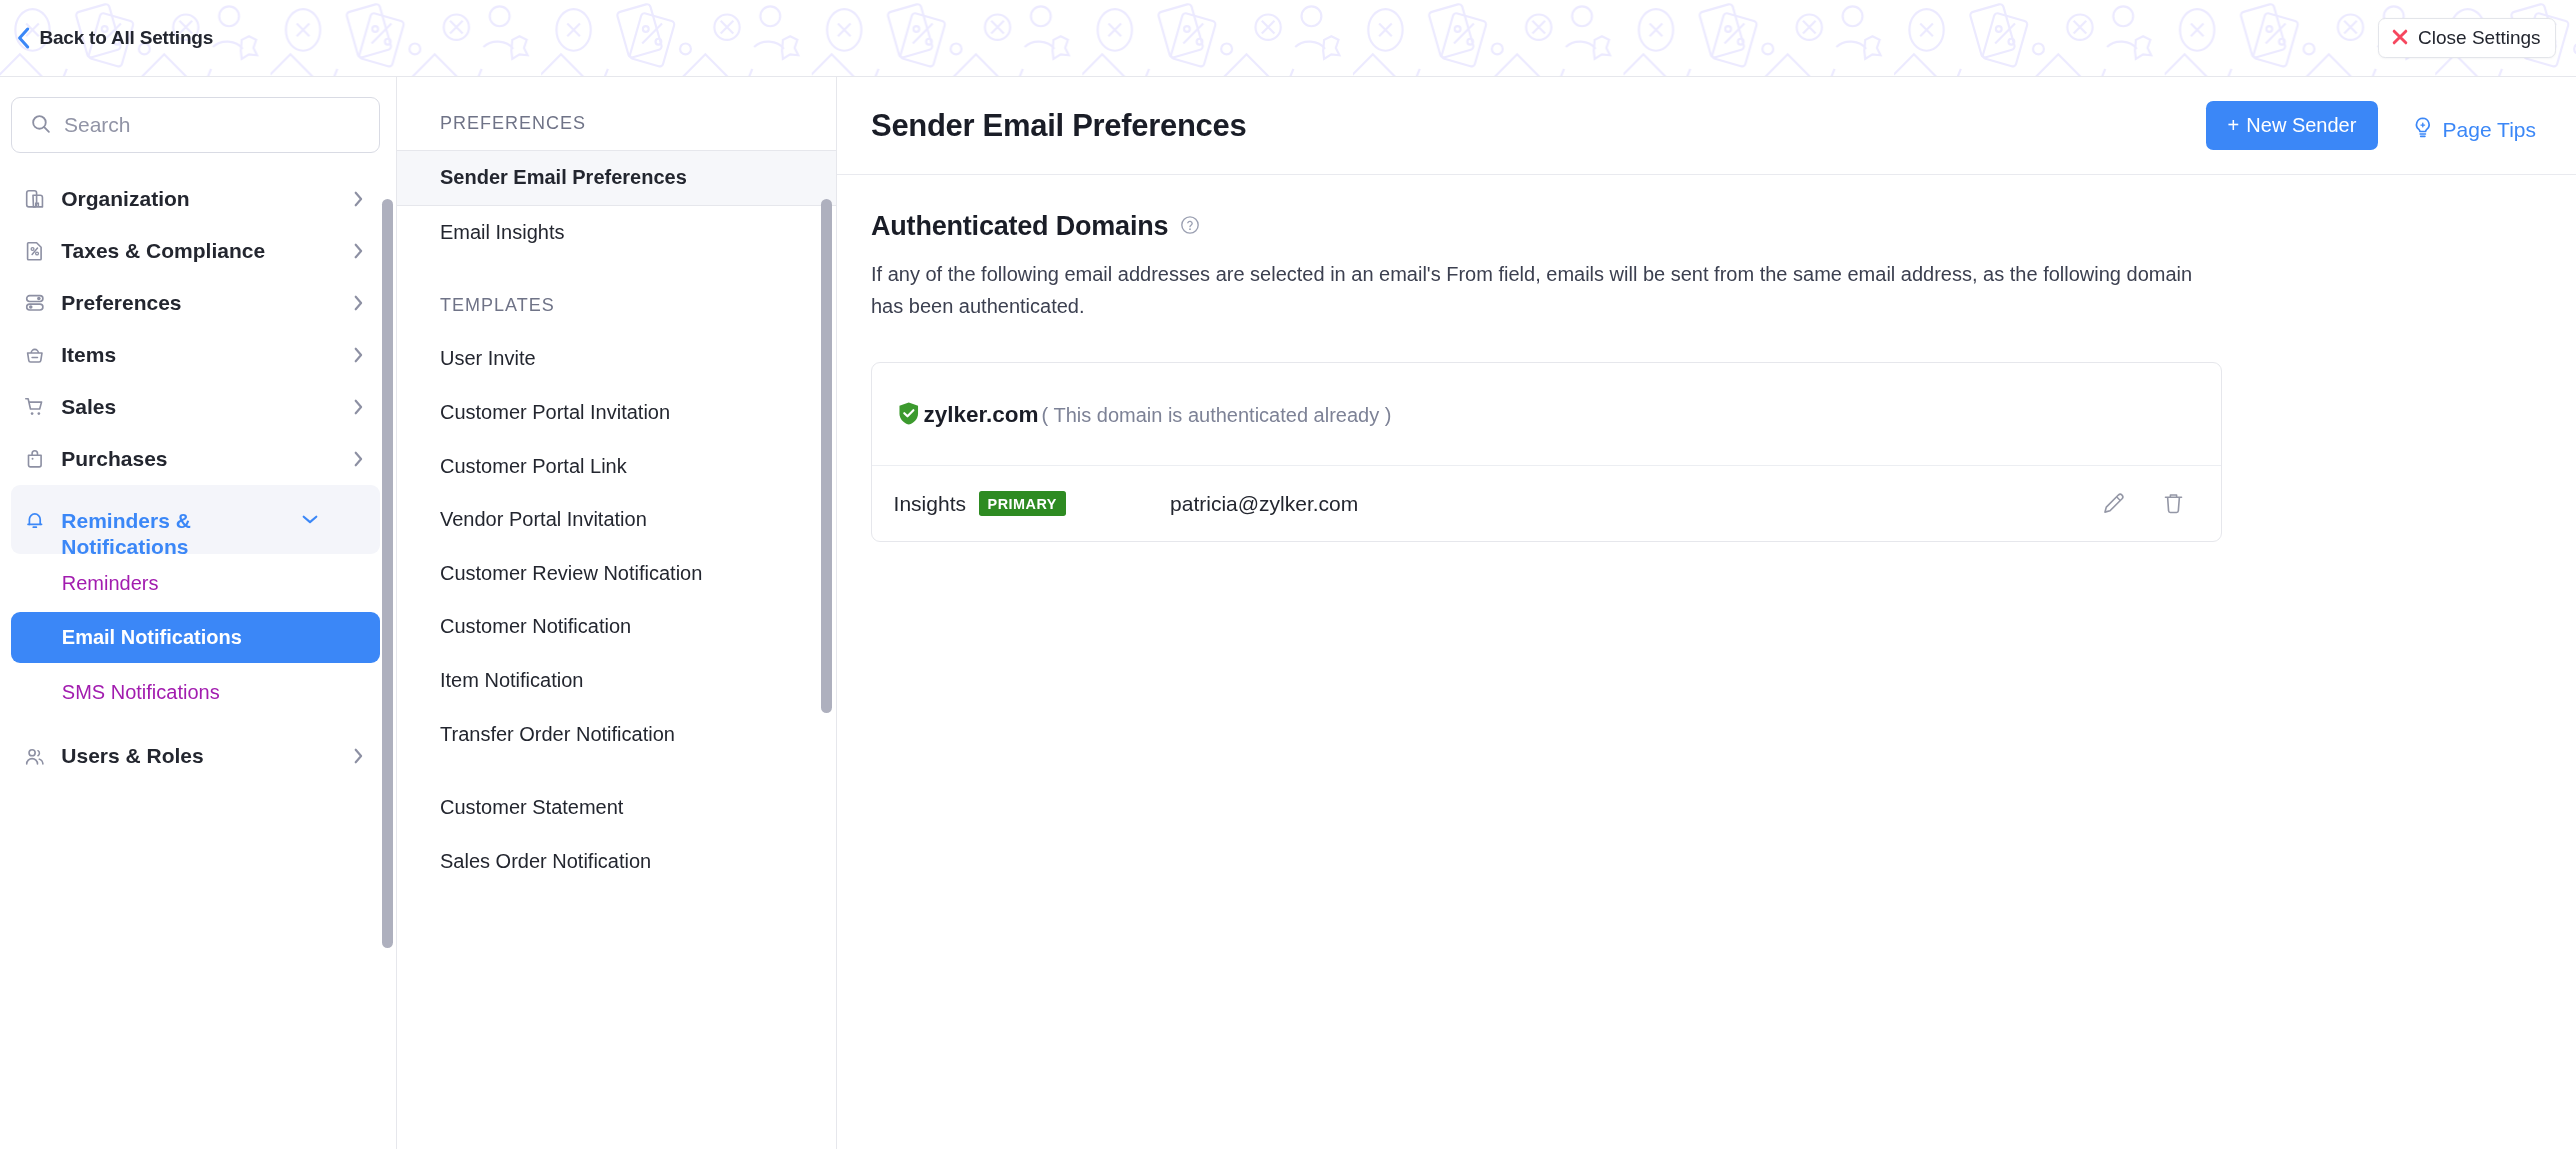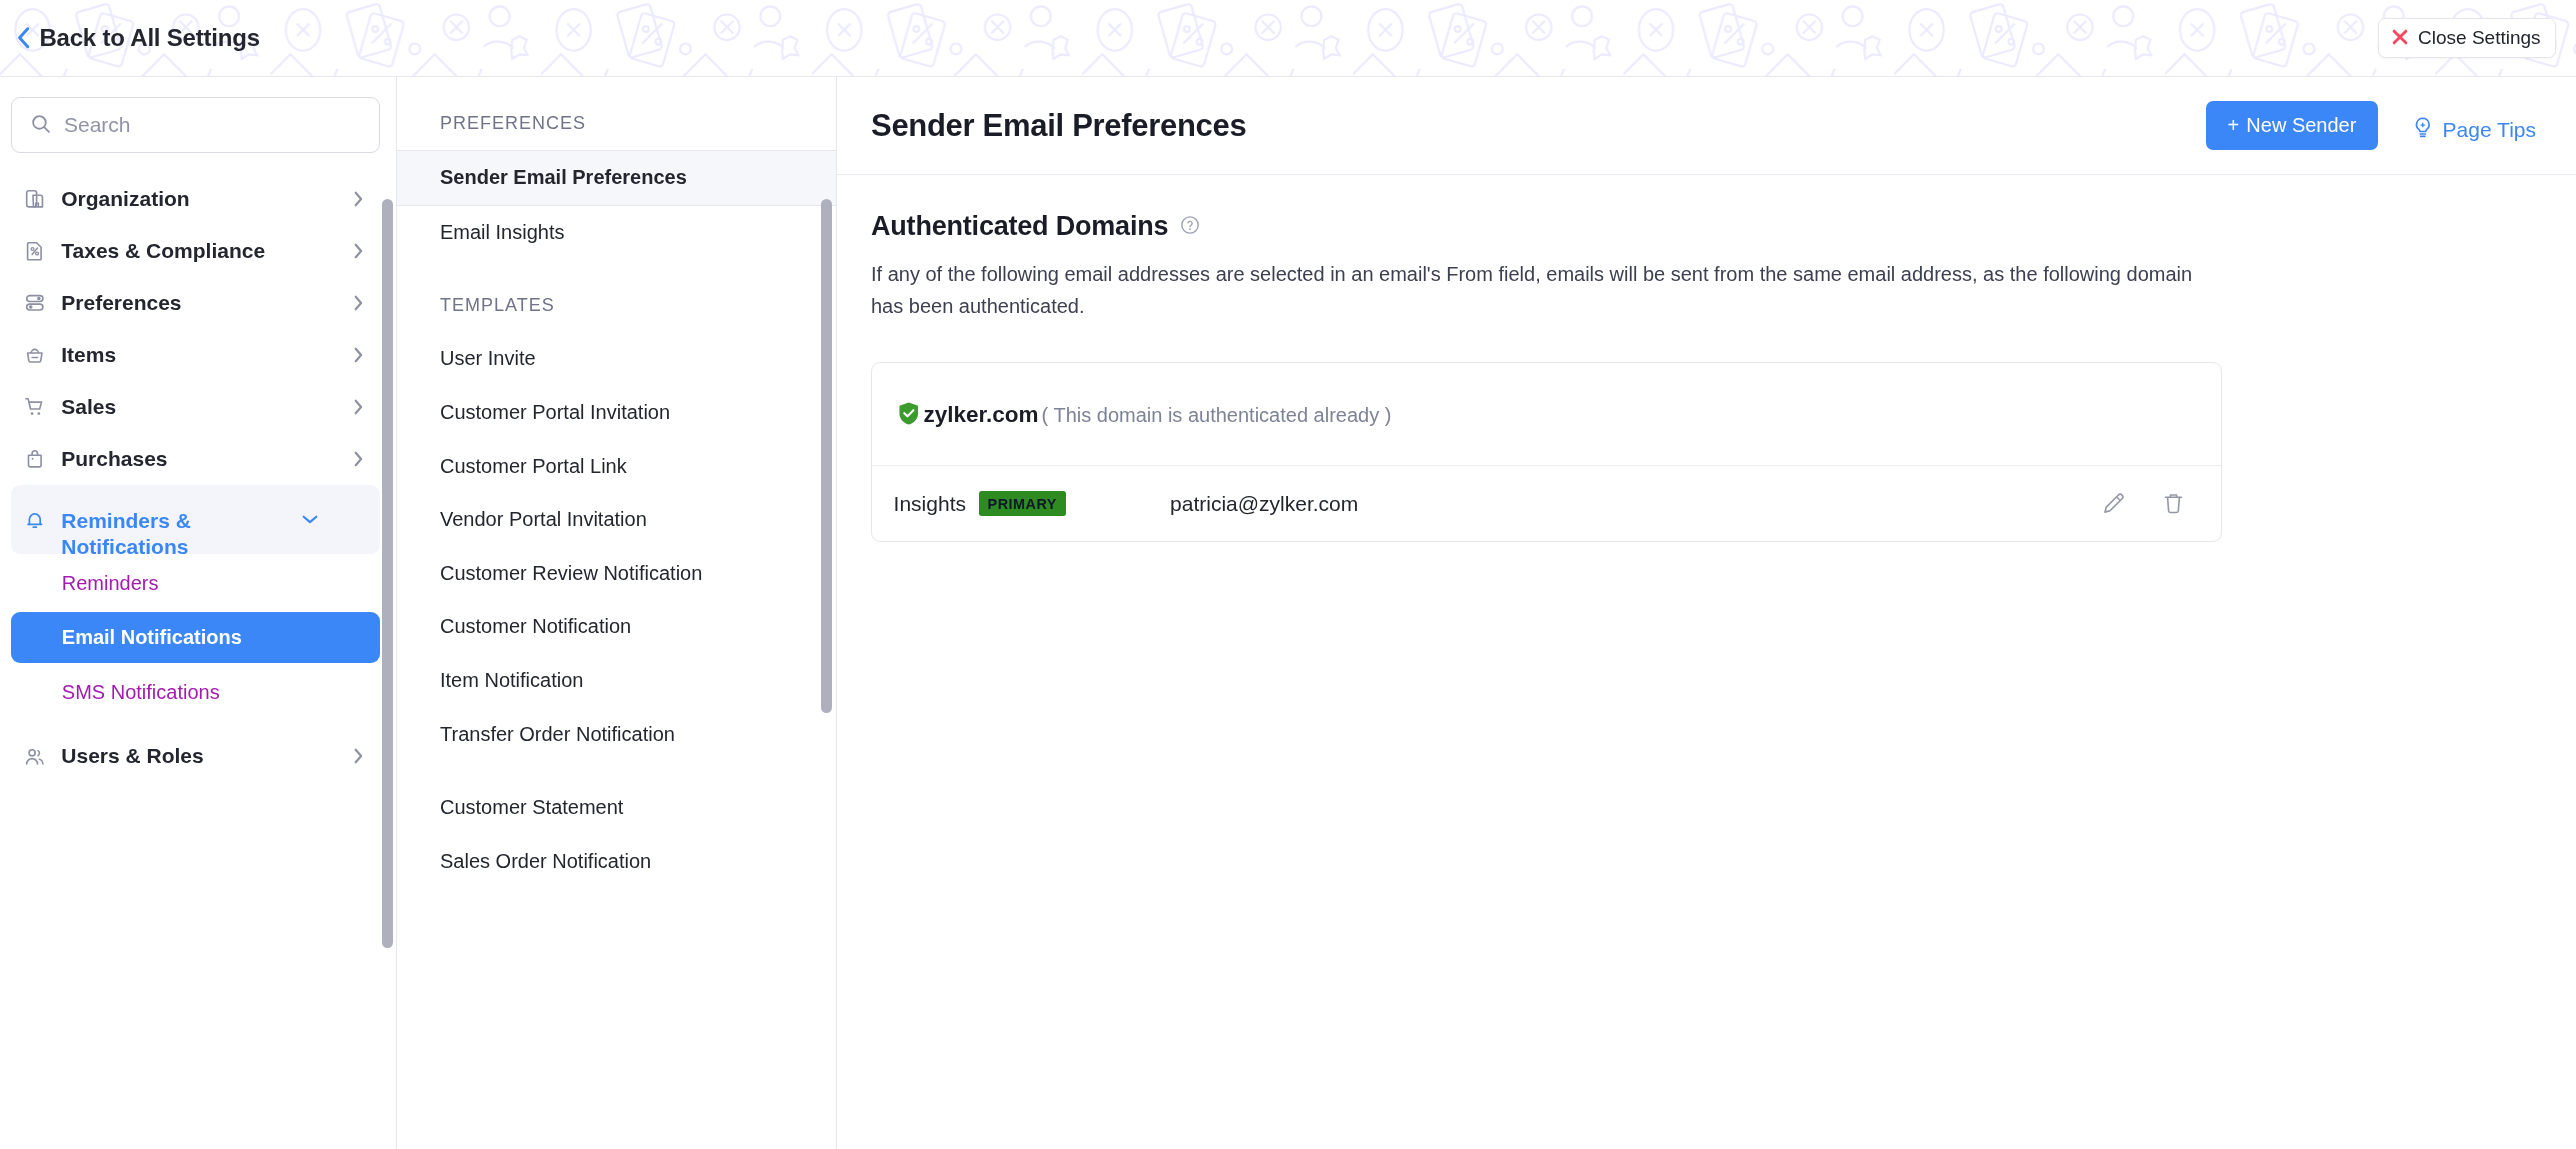--- a/index.html
+++ b/index.html
@@ -23,21 +23,21 @@
     opacity: 1;
     pointer-events: none;
   }
   .back-link {
     position: absolute; left: 16px; top: 50%; transform: translateY(-50%);
     display: flex; align-items: center; gap: 9px;
     z-index: 3; cursor: pointer;
   }
   .back-chev { display:flex; align-items:center; }
   .back-label {
-    font-size: 24px; font-weight: 600; color: #23262f; letter-spacing: -0.2px;
+    font-size: 19px; font-weight: 600; color: #23262f; letter-spacing: -0.2px;
   }
 
   .close-settings {
     position: absolute; right: 20px; top: 50%; transform: translateY(-50%);
     display: flex; align-items: center; gap: 9px;
     background: #ffffff; border: 0.9px solid #e3e5ea; border-radius: 7.2px;
     padding: 8px 14.4px 8px 12.6px; z-index: 3; cursor: pointer;
     box-shadow: 0 0.9px 1.8px rgba(20,24,40,.04);
   }
   .close-x { color: #f6475f; font-size: 19px; font-weight: 700; line-height: 1; }
@@ -161,21 +161,21 @@
   .domain-head { padding: 38px 0 36px 25px; display: flex; align-items: center; gap: 3px; }
   .domain-name { font-size: 22.5px; font-weight: 700; color: #1a1d27; }
   .domain-note { font-size: 20px; color: #7d8296; }
   .domain-row {
     border-top: 0.9px solid #eceef2;
     display: flex; align-items: center; height: 76px; padding: 0 32px 0 21.6px;
   }
   .sender-name-cell { width: 253px; display: flex; align-items: center; gap: 12.6px; }
   .sender-name { font-size: 21px; color: #23262f; }
   .badge-primary {
-    background: #2e8b22; color: #0f172a; font-size: 14.4px; font-weight: 700;
+    background: #2e8b22; color: #ffffff; font-size: 14.4px; font-weight: 700;
     letter-spacing: 0.5px; padding: 4.5px 9px; border-radius: 2.7px;
   }
   .sender-email { font-size: 21px; color: #23262f; flex: 1; padding-left: 23.5px; }
   .row-actions { display: flex; align-items: center; gap: 29px; }
   .icon-btn { cursor: pointer; display:flex; align-items:center; justify-content:center; width:31px; height:31px; }
 </style>
 </head>
 <body>
 
 <div class="topbar">

